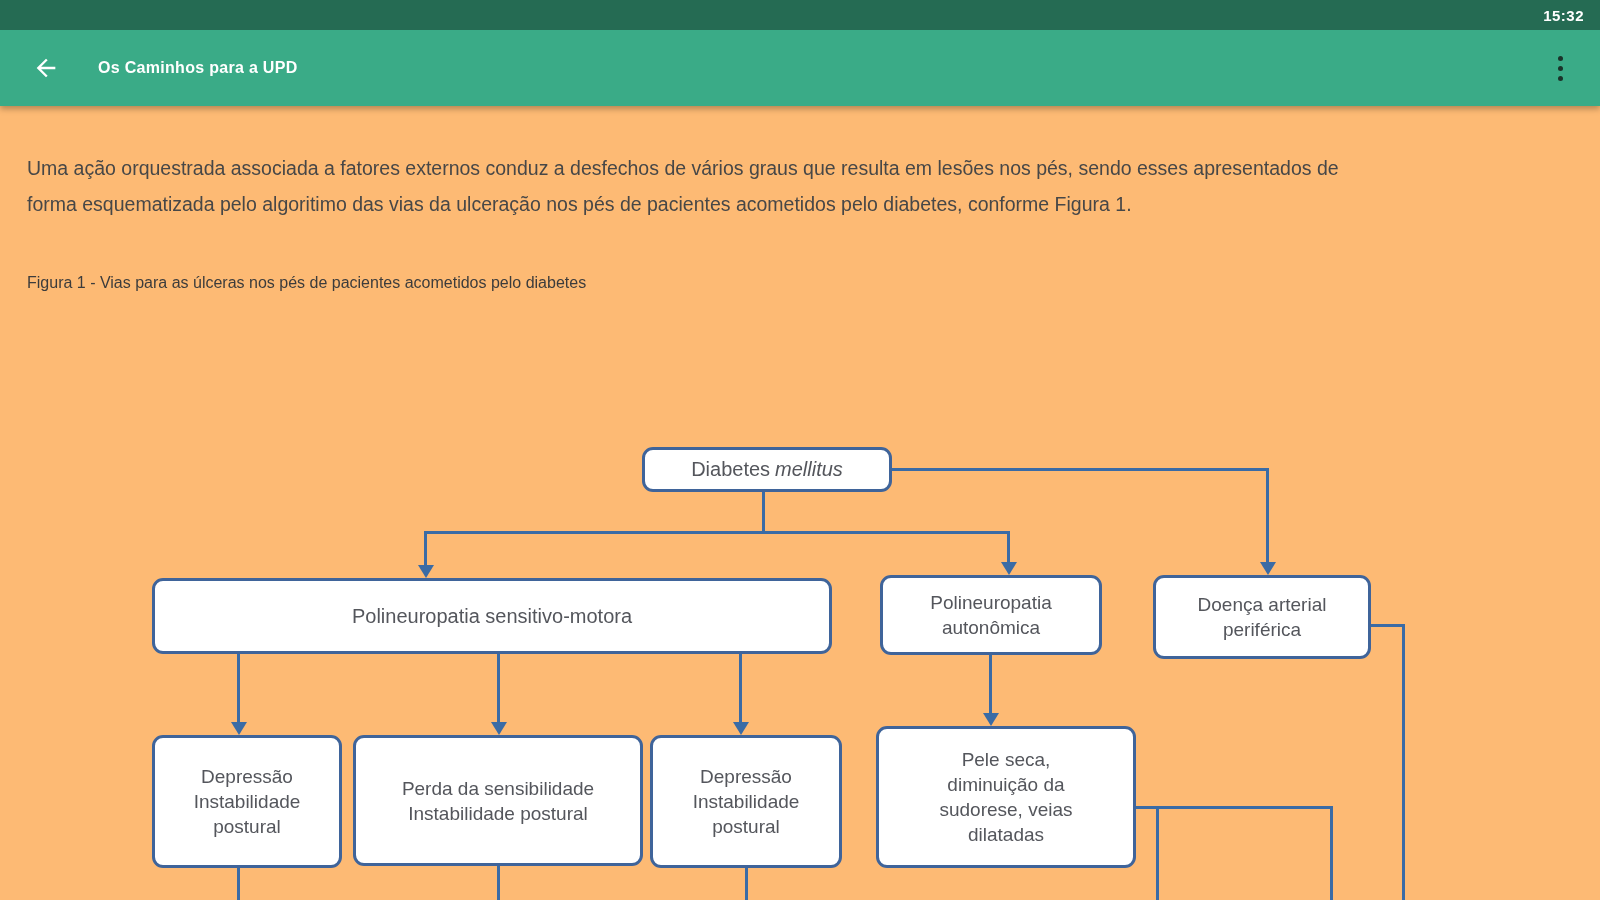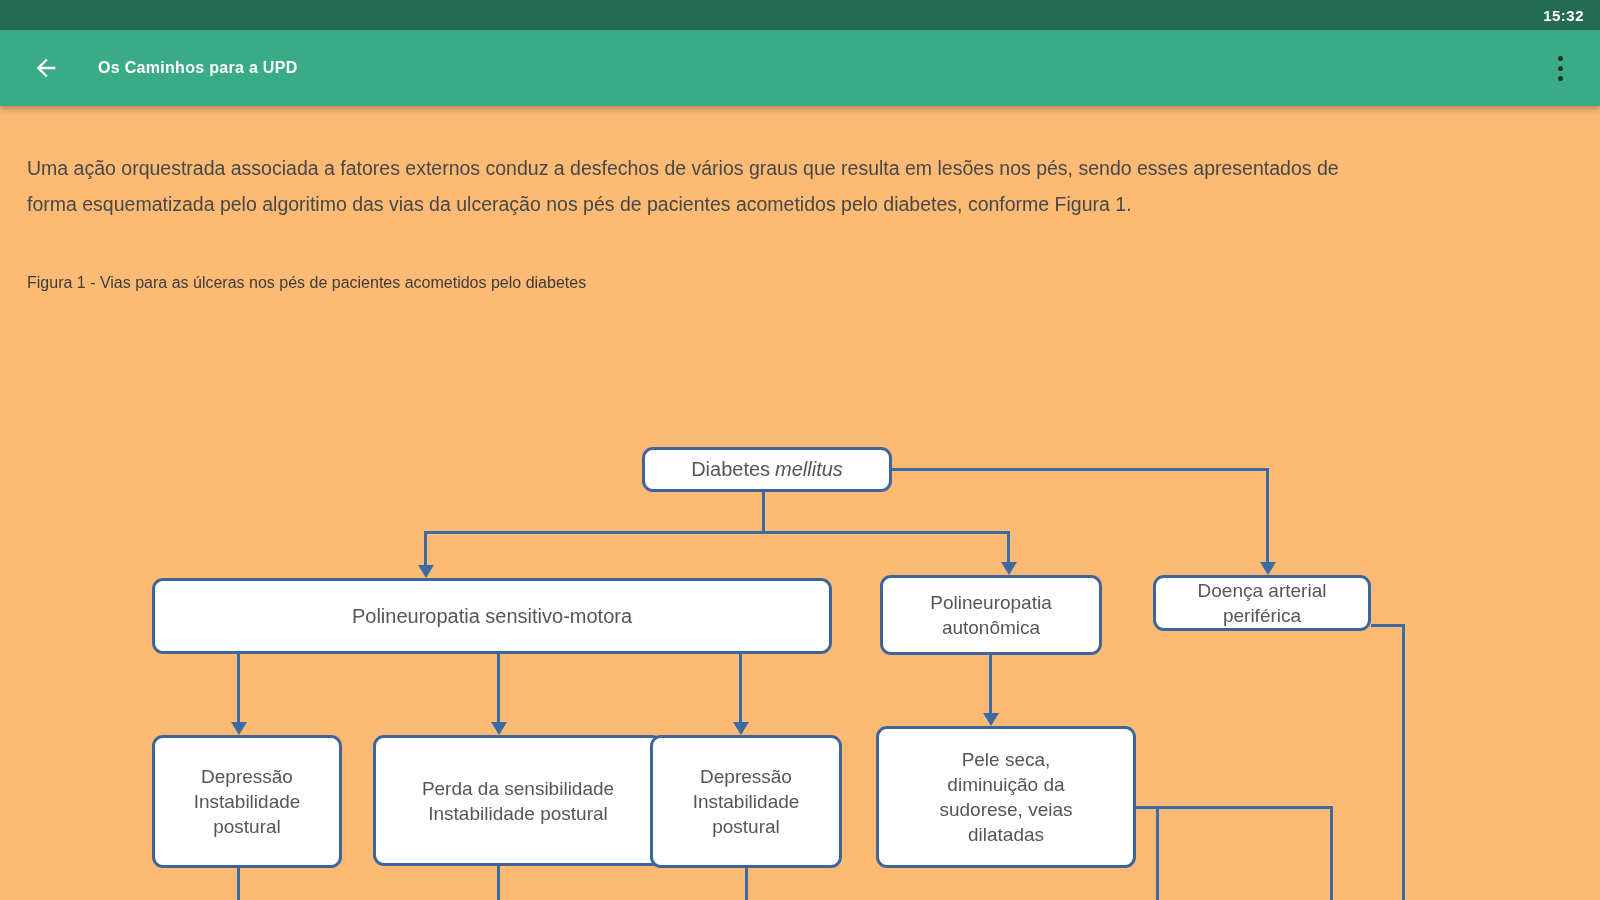--- a/index.html
+++ b/index.html
@@ -26,23 +26,23 @@
   .caption{position:absolute;left:27px;top:258px;font-size:16px;font-weight:normal;color:#3c3c3c;}
   
   .diagram{position:absolute;left:0;top:0;width:1600px;height:900px;--line:#3a6ba5;}
   .box{position:absolute;box-sizing:border-box;border:3px solid #3f649a;border-radius:11px;background:#fff;
        color:#54565c;display:flex;align-items:center;justify-content:center;text-align:center;
        font-size:19px;line-height:25px;white-space:pre-line;z-index:2;}
   .b-diabetes{left:642px;top:447px;width:250px;height:45px;font-size:20px;}
   .b-diabetes em{margin-left:5px;}
   .b-sensitivo{left:152px;top:578px;width:680px;height:76px;font-size:20px;}
   .b-autonomica{left:880px;top:575px;width:222px;height:80px;}
-  .b-arterial{left:1153px;top:575px;width:218px;height:56px;}
+  .b-arterial{left:1153px;top:575px;width:218px;height:84px;}
   .b-dep1{left:152px;top:735px;width:190px;height:133px;}
-  .b-perda{left:373px;top:735px;width:290px;height:131px;}
+  .b-perda{left:353px;top:735px;width:290px;height:131px;}
   .b-dep2{left:650px;top:735px;width:192px;height:133px;}
   .b-pele{left:876px;top:726px;width:260px;height:142px;}
   .v{position:absolute;width:3px;background:var(--line);z-index:1;}
   .h{position:absolute;height:3px;background:var(--line);z-index:1;}
   .arr{position:absolute;width:0;height:0;border-left:8px solid transparent;
        border-right:8px solid transparent;border-top:13px solid var(--line);z-index:1;}
 </style>
 </head>
 <body>
 

